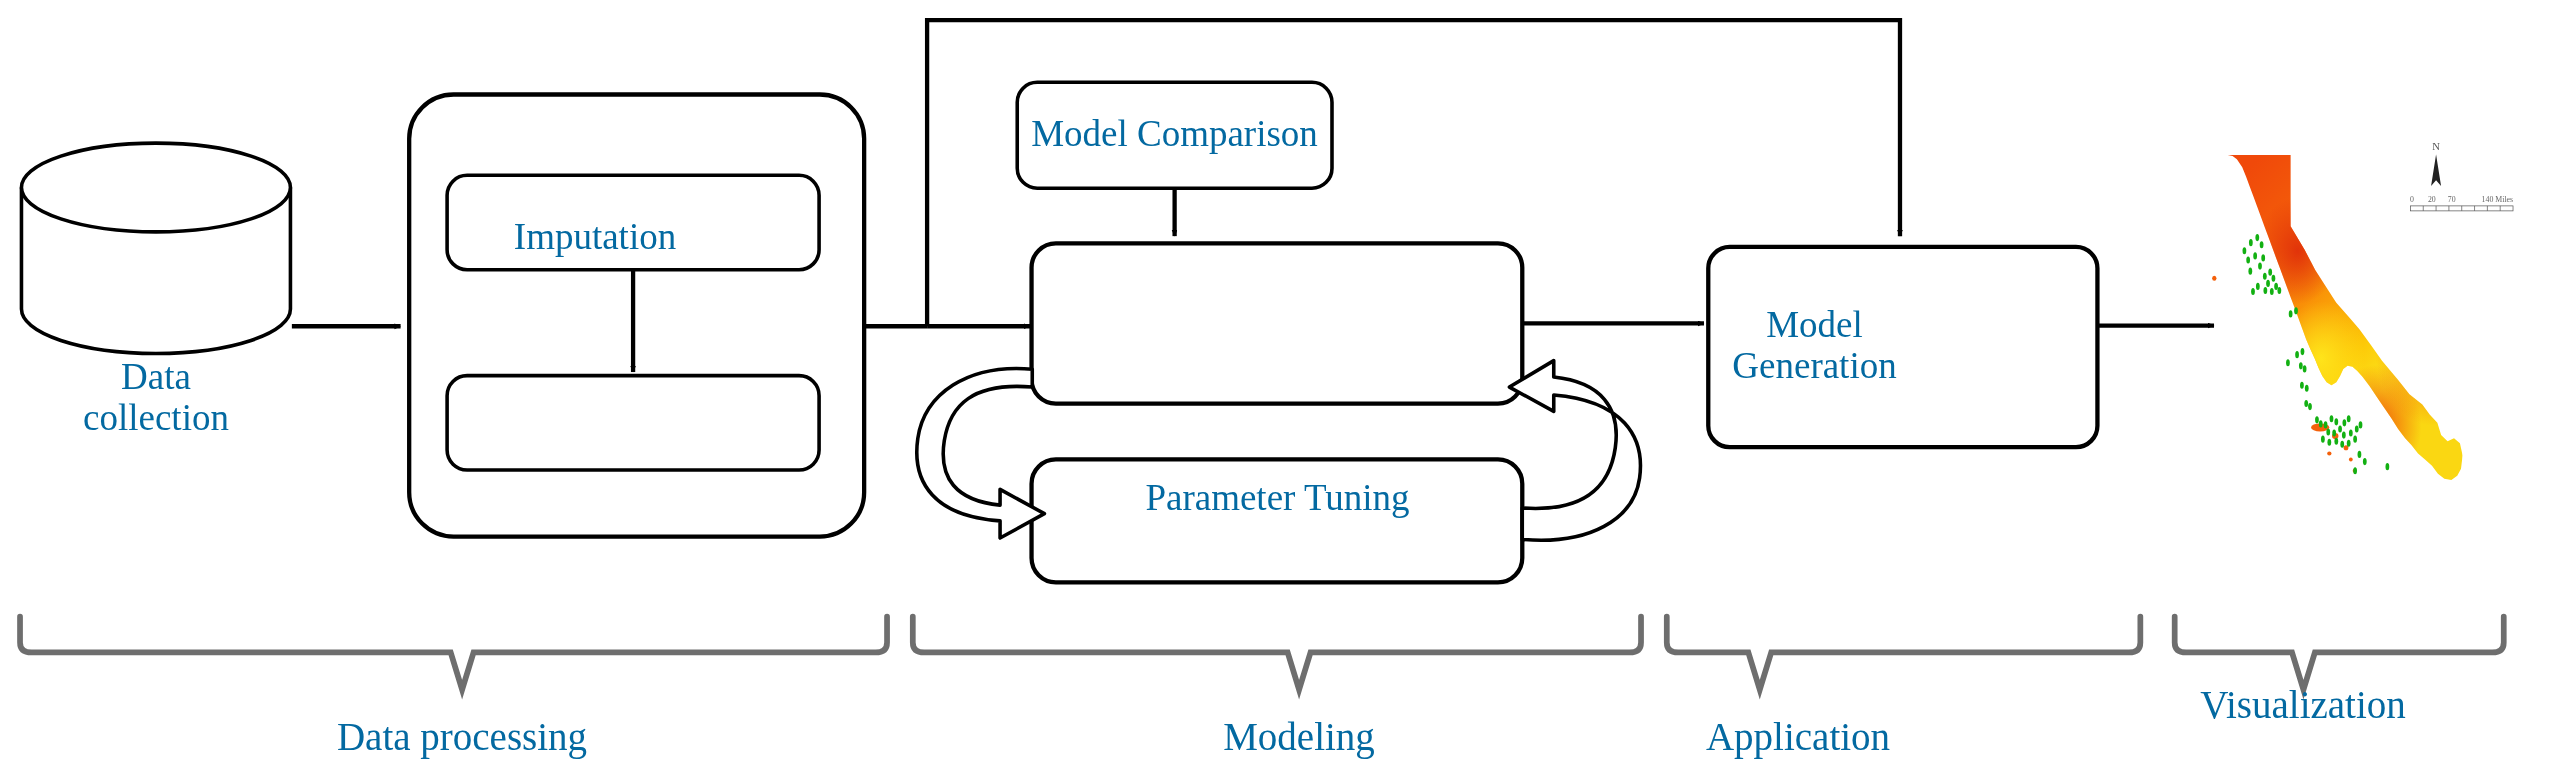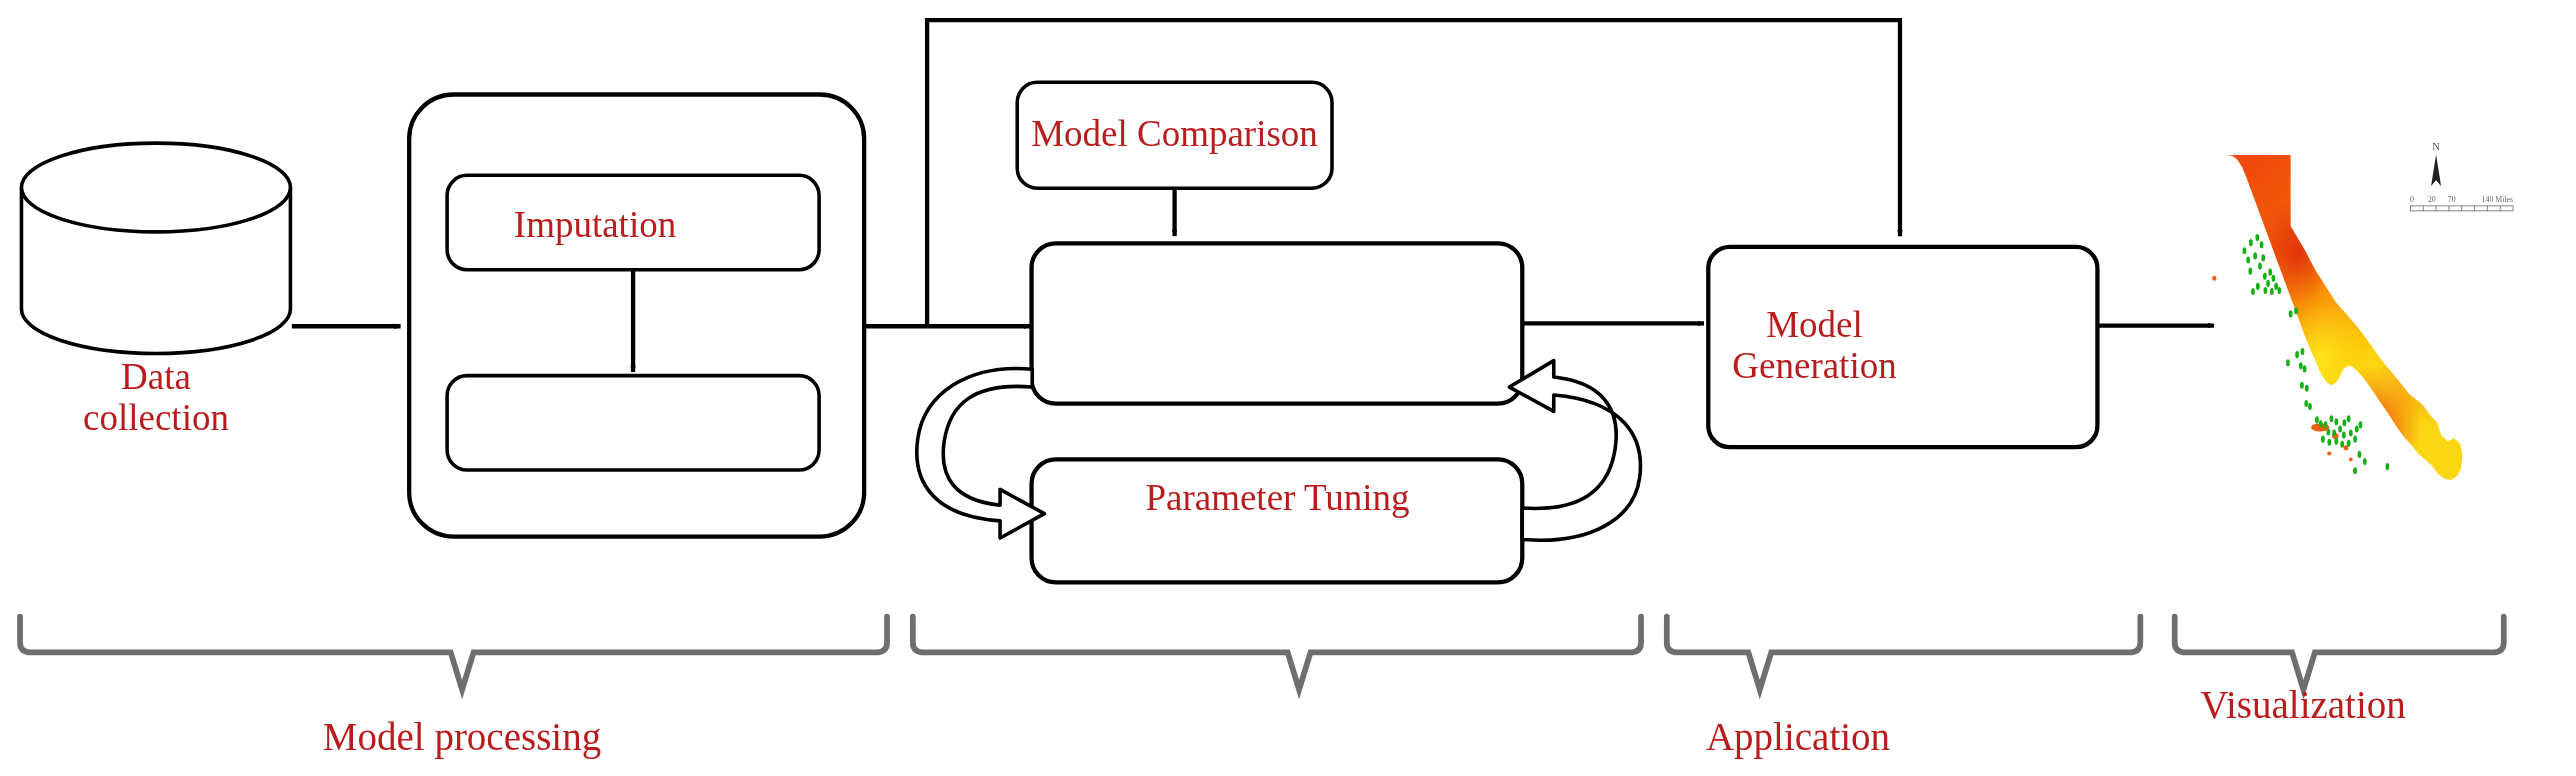--- a/index.html
+++ b/index.html
@@ -20,21 +20,21 @@
   }
   #vec {
     position: absolute;
     left: 0;
     top: 0;
     width: 2576px;
     height: 777px;
   }
   .lbl {
     position: absolute;
-    color: #b91c1c;
+    color: #0369a1;
     text-align: center;
     line-height: 1.12;
     white-space: pre-line;
     pointer-events: none;
   }
   .box-label {
     font-size: 37px;
   }
   .cyl-label {
     font-size: 37px;
@@ -170,32 +170,33 @@
       <path d="M28,862 L28,898 Q28,912 44,912 L630,912 L646,964 L662,912 L1224,912 Q1240,912 1240,898 L1240,862"></path>
       <path d="M1276,862 L1276,898 Q1276,912 1292,912 L1800,912 L1816,964 L1832,912 L2278,912 Q2294,912 2294,898 L2294,862"></path>
       <path d="M2330,862 L2330,898 Q2330,912 2346,912 L2444,912 L2460,964 L2476,912 L2976,912 Q2992,912 2992,898 L2992,862"></path>
       <path d="M3040,862 L3040,898 Q3040,912 3056,912 L3204,912 L3220,964 L3236,912 L3484,912 Q3500,912 3500,898 L3500,862"></path>
     </g>
   </svg>
 
   <div class="lbl cyl-label" style="left:13px; top:356px; width:286px;text-align:center;">Data
 collection</div>
 
-  <div class="lbl box-label" style="left:447px; top:204px; width:296px;">Imputation</div>
+  <div class="lbl box-label" style="left:447px; top:216px; width:296px;">Imputation</div>
 
 
   <div class="lbl box-label" style="left:1017px; top:113px; width:315px;">Model Comparison</div>
 
 
   <div class="lbl box-label" style="left:1032px; top:477px; width:491px;text-align:center;">Parameter Tuning</div>
 
   <div class="lbl box-label" style="left:1620px; top:304px; width:389px;">Model
 Generation</div>
 
-  <div class="lbl stage-label" style="left:283px; top:715px; width:358px;">Model processing</div>
+  <div class="lbl stage-label" style="left:283px; top:715px; width:358px;">Data processing</div>
+  <div class="lbl stage-label" style="left:1156px; top:715px; width:286px;">Modeling</div>
   <div class="lbl stage-label" style="left:1655px; top:715px; width:286px;">Application</div>
   <div class="lbl stage-label" style="left:2142px; top:683px; width:322px;">Visualization</div>
 
   <div class="map-wrap">
     <svg class="map-svg" viewBox="0 0 960 660" preserveAspectRatio="none">
       <g clip-path="url(#caClip)">
         <rect x="0" y="0" width="960" height="660" fill="url(#caRamp)"></rect>
         <rect x="0" y="0" width="960" height="660" fill="url(#hotNorth)"></rect>
         <rect x="0" y="0" width="960" height="660" fill="url(#coolCentral)"></rect>
         <rect x="0" y="0" width="960" height="660" fill="url(#warmEast)"></rect>

